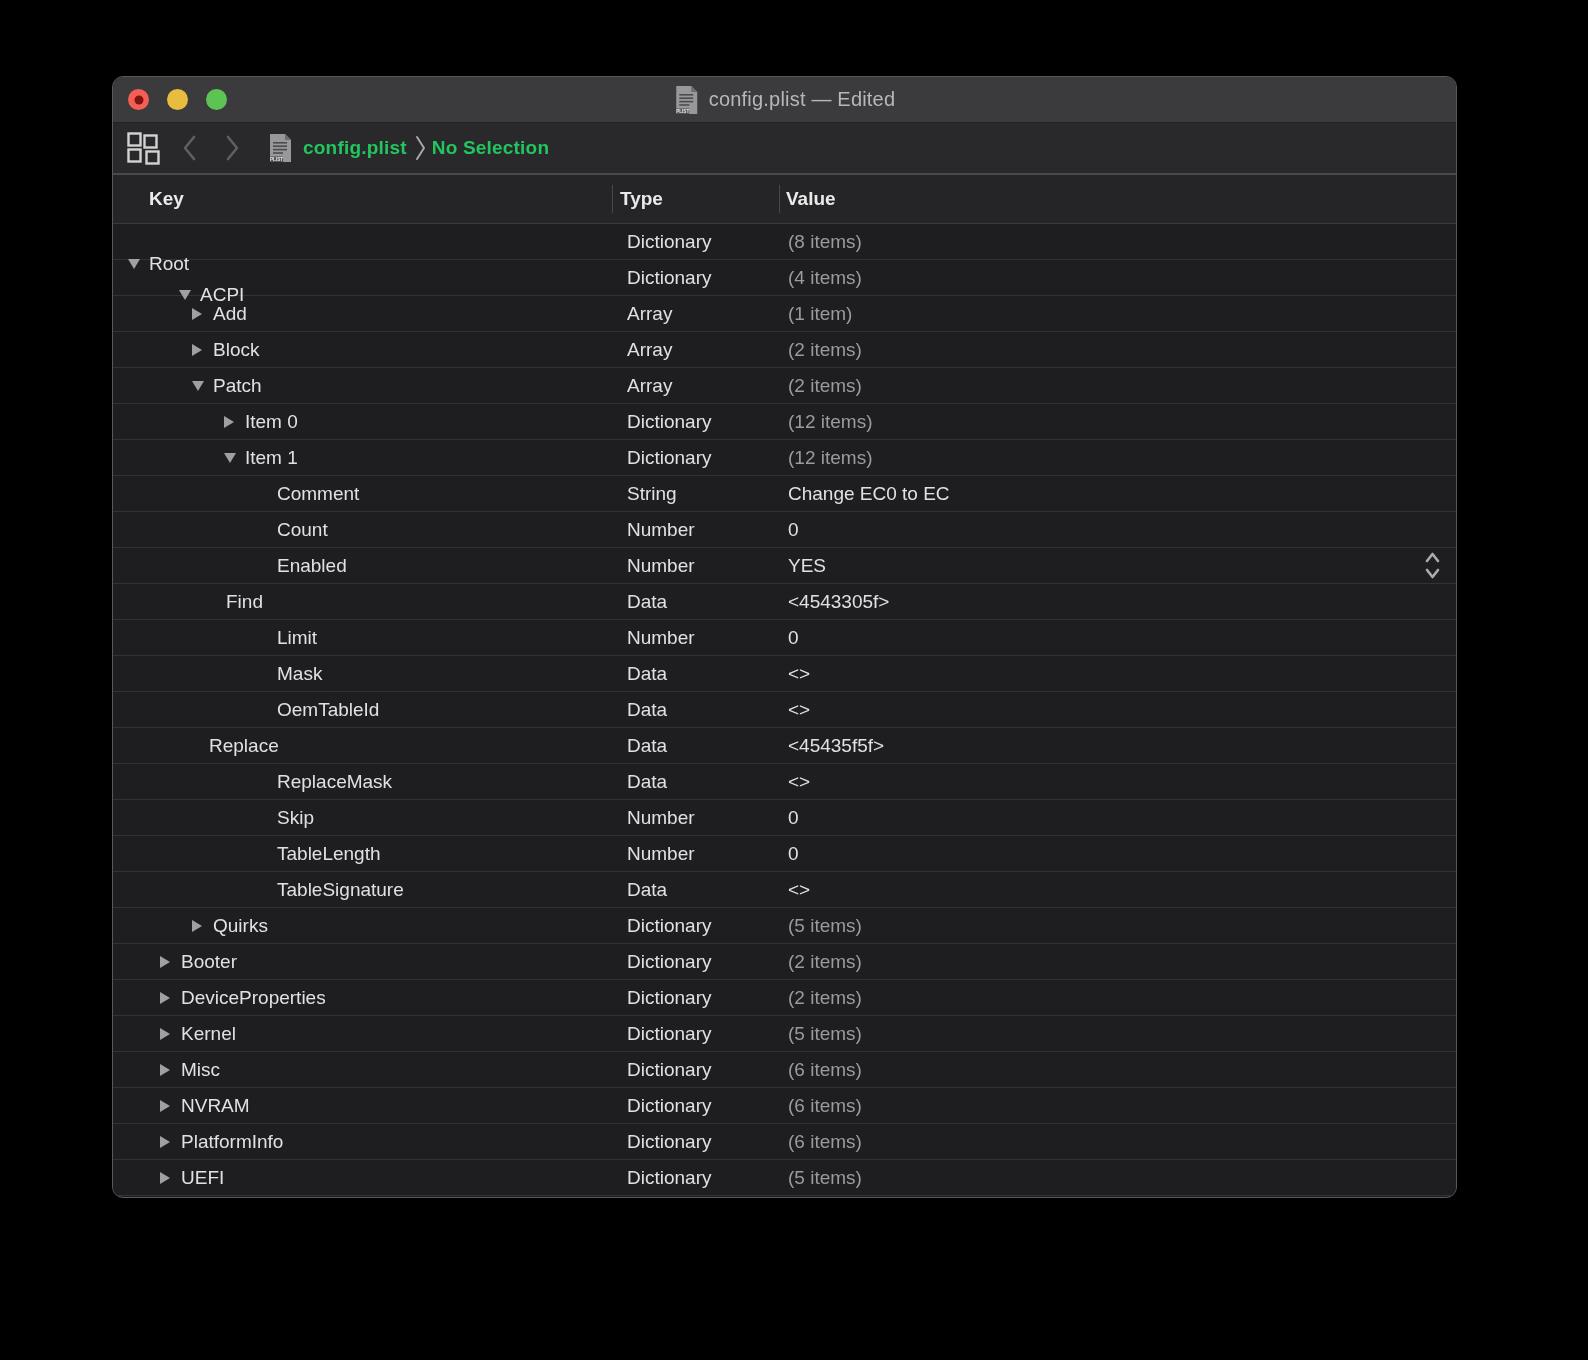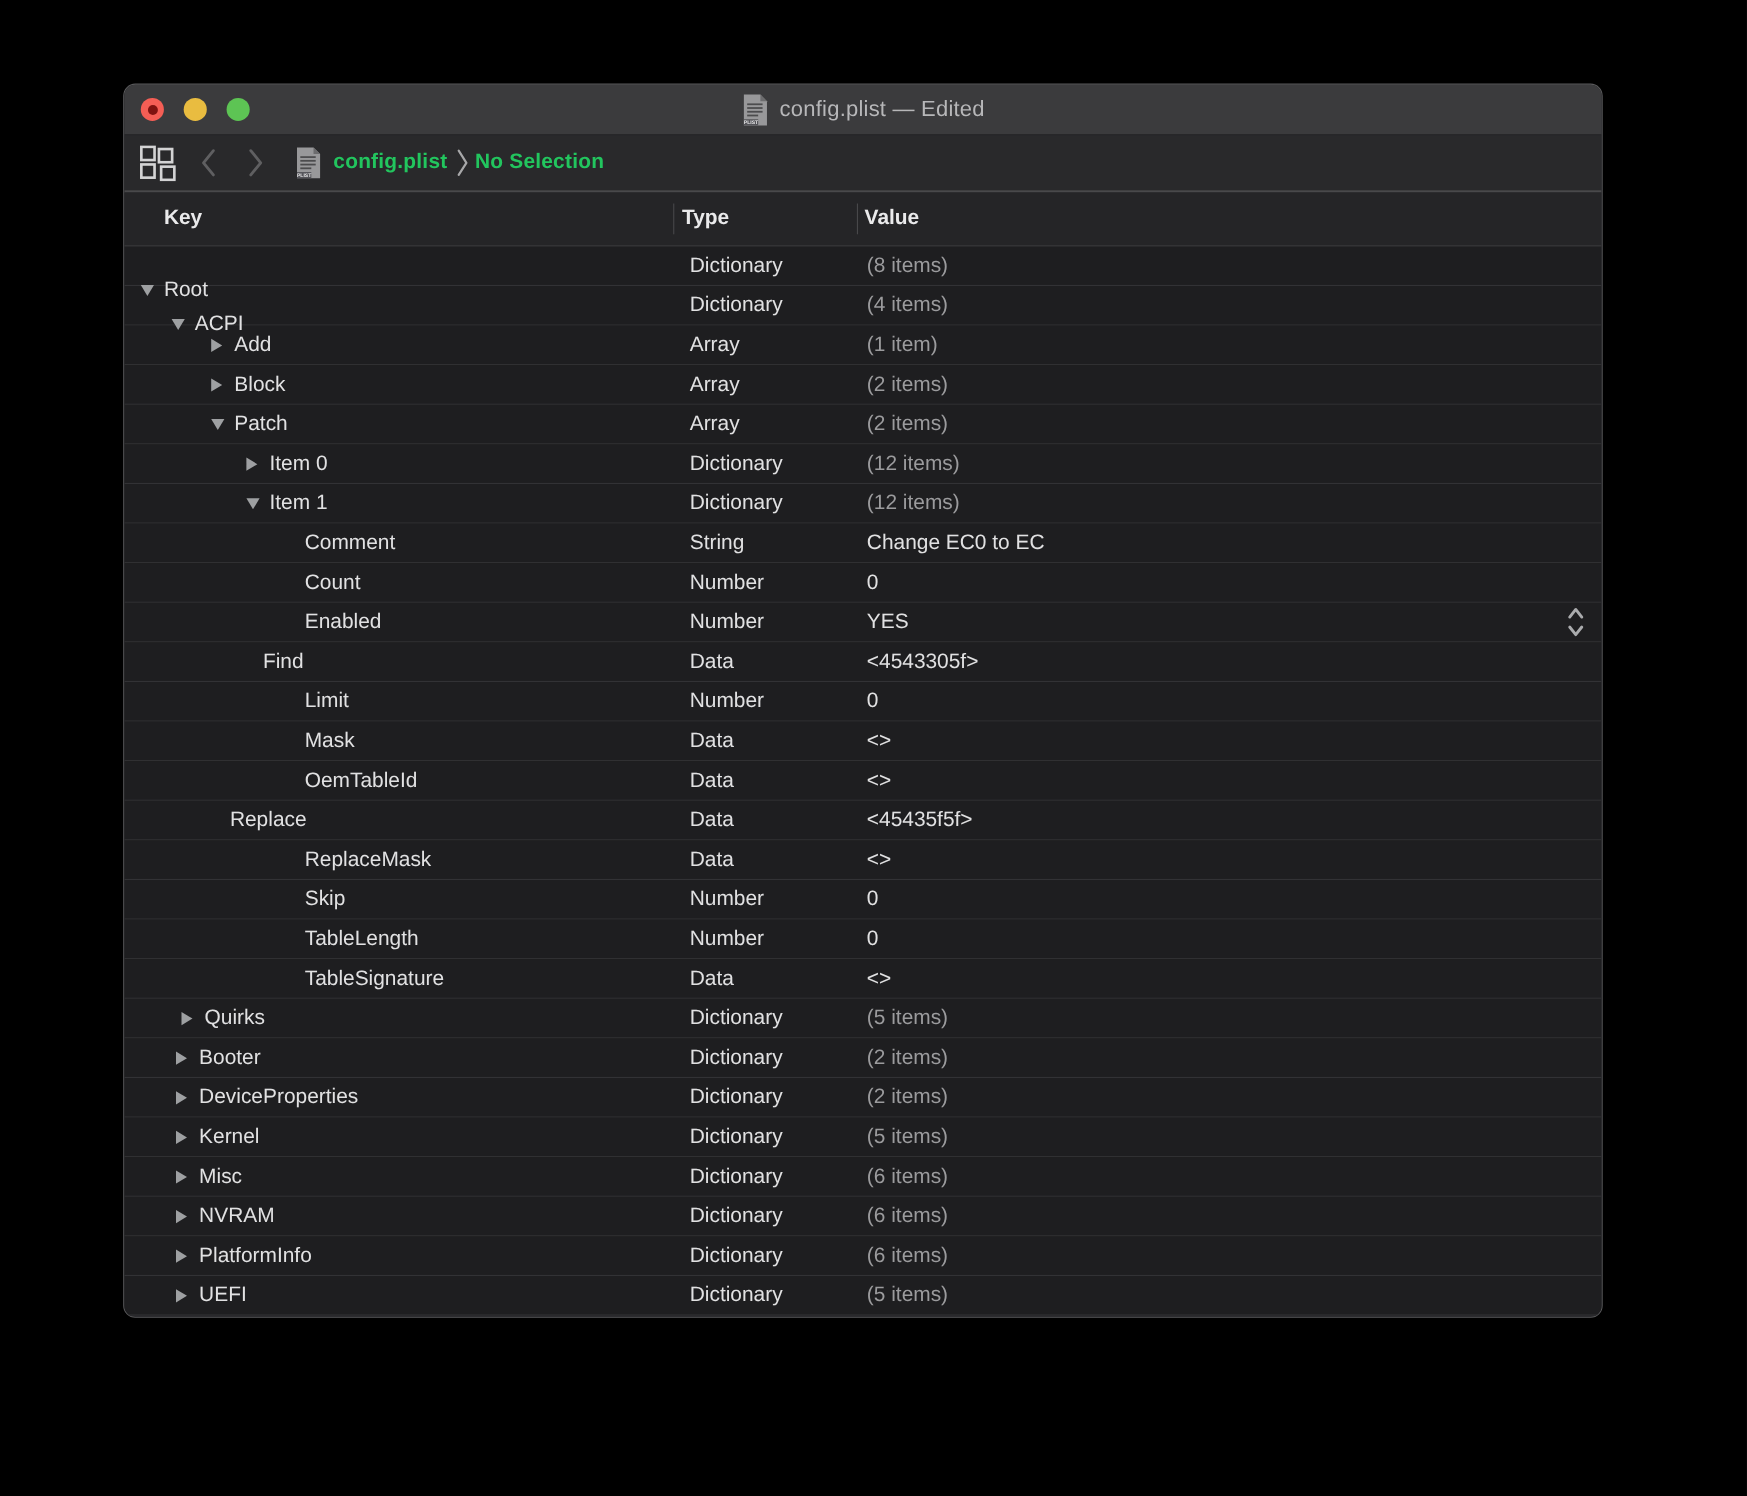--- a/index.html
+++ b/index.html
@@ -155,21 +155,21 @@
         <div class="cell-key" style="padding-left: 15px; margin-top: 44px;">
           <span class="tri tri-expanded"></span>
           <span class="key-label">Root</span>
         </div>
         <div class="cell-type">Dictionary</div>
         <div class="cell-value">
           <span class="value-label muted">(8 items)</span>
         </div>
       </div>
       <div class="row">
-        <div class="cell-key" style="padding-left: 43px; margin-top: 34px;">
+        <div class="cell-key" style="padding-left: 66px; margin-top: 34px;">
           <span class="tri tri-expanded"></span>
           <span class="key-label">ACPI</span>
         </div>
         <div class="cell-type">Dictionary</div>
         <div class="cell-value">
           <span class="value-label muted">(4 items)</span>
         </div>
       </div>
       <div class="row">
         <div class="cell-key" style="padding-left: 79px;">
@@ -251,21 +251,21 @@
           <span class="value-label">YES</span>
           <button class="stepper">
             <svg width="19" height="31" viewBox="0 0 19 31">
               <polyline points="4,11 9.5,4 15,11" fill="none" stroke="#aaabad" stroke-width="2.6" stroke-linecap="round" stroke-linejoin="round"></polyline>
               <polyline points="4,20 9.5,27 15,20" fill="none" stroke="#aaabad" stroke-width="2.6" stroke-linecap="round" stroke-linejoin="round"></polyline>
             </svg>
           </button>
         </div>
       </div>
       <div class="row">
-        <div class="cell-key" style="padding-left: 105px;">
+        <div class="cell-key" style="padding-left: 72px; gap: 20px;">
           <span class="tri tri-none"></span>
           <span class="key-label">Find</span>
         </div>
         <div class="cell-type">Data</div>
         <div class="cell-value">
           <span class="value-label">&lt;4543305f&gt;</span>
         </div>
       </div>
       <div class="row">
         <div class="cell-key" style="padding-left: 143px;">
@@ -341,21 +341,21 @@
         <div class="cell-key" style="padding-left: 143px;">
           <span class="tri tri-none"></span>
           <span class="key-label">TableSignature</span>
         </div>
         <div class="cell-type">Data</div>
         <div class="cell-value">
           <span class="value-label">&lt;&gt;</span>
         </div>
       </div>
       <div class="row">
-        <div class="cell-key" style="padding-left: 52px;">
+        <div class="cell-key" style="padding-left: 79px;">
           <span class="tri tri-collapsed"></span>
           <span class="key-label">Quirks</span>
         </div>
         <div class="cell-type">Dictionary</div>
         <div class="cell-value">
           <span class="value-label muted">(5 items)</span>
         </div>
       </div>
       <div class="row">
         <div class="cell-key" style="padding-left: 47px;">

